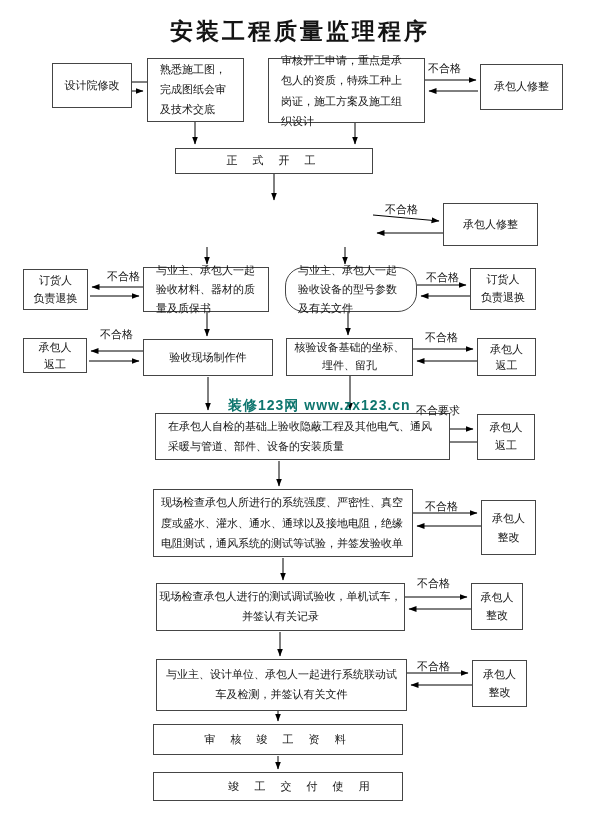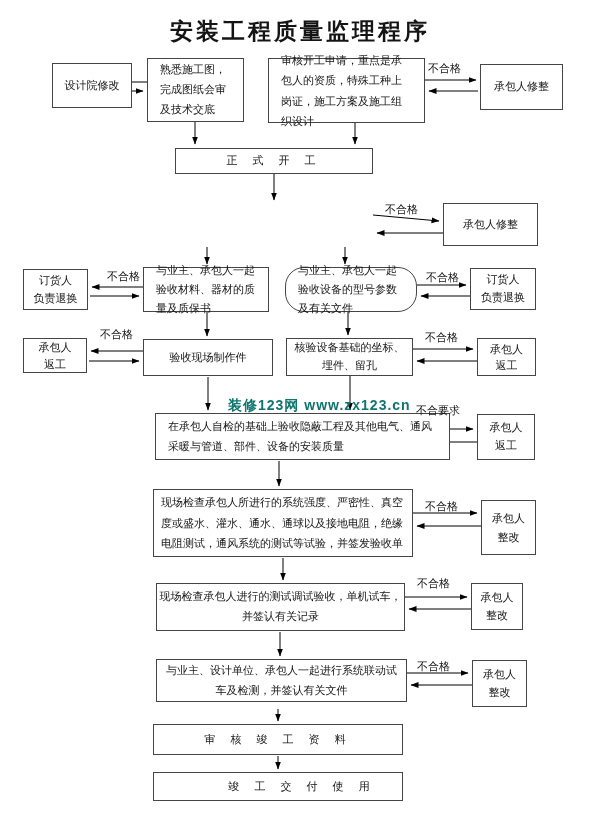--- a/index.html
+++ b/index.html
@@ -128,21 +128,21 @@
   <div class="box pre" style="left:481px;top:500px;width:55px;height:55px;line-height:1.7;">承包人
 整改</div>
   <span class="lbl" style="left:425px;top:499px;">不合格</span>
 
   <div class="box pre" style="left:156px;top:583px;width:249px;height:48px;line-height:1.8;">现场检查承包人进行的测试调试验收，单机试车，
 并签认有关记录</div>
   <div class="box pre" style="left:471px;top:583px;width:52px;height:47px;line-height:1.6;">承包人
 整改</div>
   <span class="lbl" style="left:417px;top:576px;">不合格</span>
 
-  <div class="box pre" style="left:156px;top:659px;width:251px;height:43px;line-height:1.8;">与业主、设计单位、承包人一起进行系统联动试
+  <div class="box pre" style="left:156px;top:659px;width:251px;height:52px;line-height:1.8;">与业主、设计单位、承包人一起进行系统联动试
 车及检测，并签认有关文件</div>
   <div class="box pre" style="left:472px;top:660px;width:55px;height:47px;line-height:1.6;">承包人
 整改</div>
   <span class="lbl" style="left:417px;top:659px;">不合格</span>
 
   <div class="box spread" style="left:153px;top:724px;width:250px;height:31px;">审 核 竣 工 资 料</div>
   <div class="box spread" style="left:153px;top:772px;width:250px;height:29px;padding-left:48px;">竣 工 交 付 使 用</div>
 
   <div class="watermark">装修123网 www.zx123.cn</div>
 

